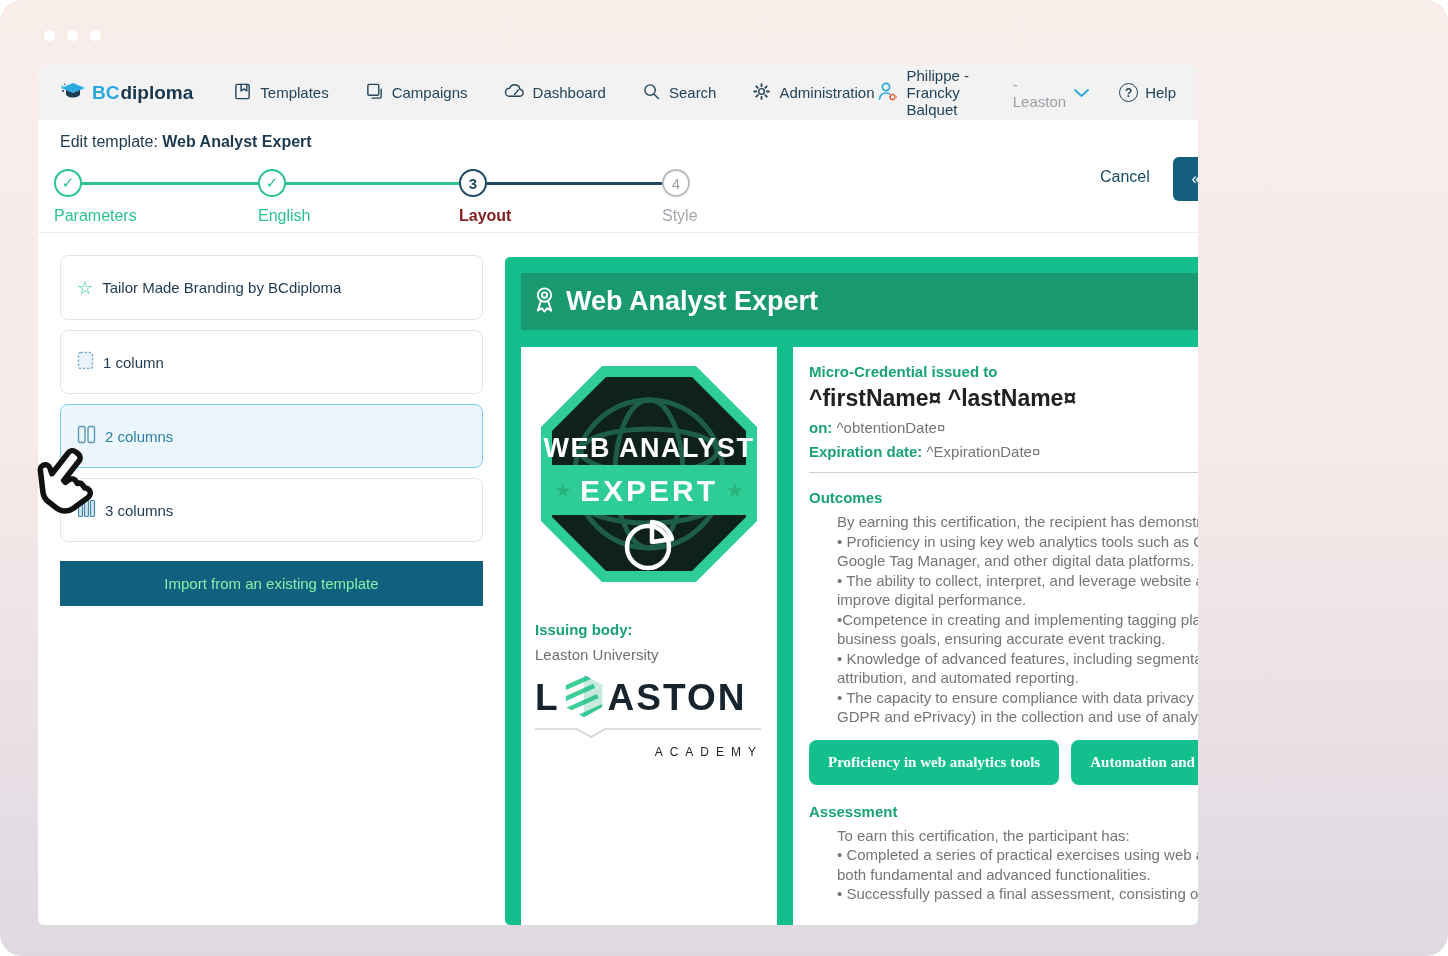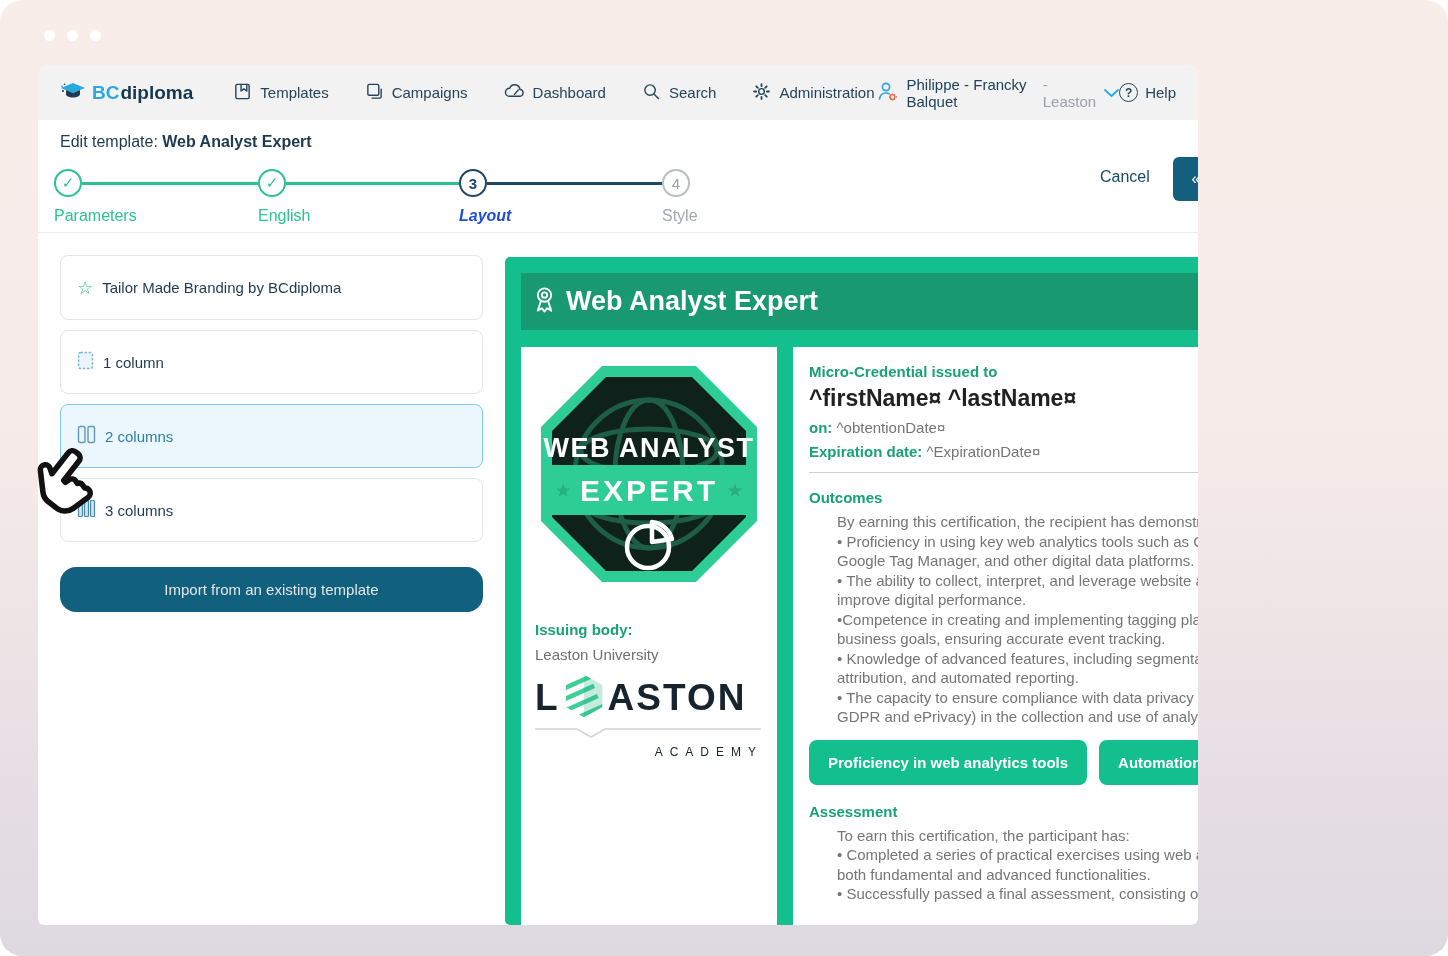--- a/index.html
+++ b/index.html
@@ -13,21 +13,21 @@
   
   .window { position:absolute; left:38px; top:65px; width:1160px; height:860px; background:#fff; border-radius:10px 10px 6px 6px; overflow:hidden; }
 
   
   .navbar { position:absolute; top:0; left:0; right:0; height:55px; background:#f3f2f3; display:flex; align-items:center; padding:0 22px; }
   .brand { display:flex; align-items:center; gap:6px; margin-right:40px; }
   .brand .bc { color:#2aa9e0; font-weight:bold; font-size:19px; }
   .brand .diploma { color:#16374f; font-weight:bold; font-size:19px; margin-left:-5px; }
   .nav-items { display:flex; align-items:center; gap:36px; }
   .nav-item { display:flex; align-items:center; gap:8px; color:#23455b; font-size:15px; cursor:pointer; }
-  .nav-right { margin-left:auto; display:flex; align-items:center; }
+  .nav-right { margin-left:auto; display:flex; align-items:center; gap:30px; }
   .user-chip { display:flex; align-items:center; gap:8px; font-size:15px; cursor:pointer; }
   .user-chip .uname { color:#1f4258; }
   .user-chip .uorg { color:#9aa0a6; }
   .help-chip { display:flex; align-items:center; gap:7px; color:#23455b; font-size:15px; cursor:pointer; }
   .help-circle { width:19px; height:19px; border:1.6px solid #23455b; border-radius:50%; display:flex; align-items:center; justify-content:center; font-size:12px; font-weight:bold; color:#23455b; }
 
   
   .edit-line { position:absolute; left:22px; top:68px; font-size:16px; color:#1b3a50; }
   .edit-line b { font-weight:bold; }
   .header-cancel { position:absolute; left:1062px; top:103px; font-size:16px; color:#174b66; cursor:pointer; }
@@ -37,33 +37,33 @@
   .header-divider { position:absolute; left:0; right:0; top:167px; border-bottom:1px solid #ececef; }
 
   
   .stepper { position:absolute; left:0; top:104px; width:720px; height:60px; }
   .step-circle { position:absolute; width:28px; height:28px; border-radius:50%; background:#fff; display:flex; align-items:center; justify-content:center; z-index:2; }
   .step-circle.done   { border:2px solid #2bc48e; color:#2bc48e; font-size:15px; }
   .step-circle.active { border:2.5px solid #1d4866; color:#1d4866; font-weight:bold; font-size:15px; }
   .step-circle.todo   { border:2px solid #b9bec4; color:#9aa0a6; font-size:15px; }
   .step-label { position:absolute; top:38px; font-size:16px; white-space:nowrap; }
   .step-label.done { color:#2bc48e; }
-  .step-label.active { color:#1d4ed8; font-weight:bold;font-style:italic; }
+  .step-label.active { color:#7f1d1d; font-weight:bold; }
   .step-label.todo { color:#a2a8ae; }
   .step-line { position:absolute; top:13px; height:3px; z-index:1; }
   .line-green { background:#2bc48e; }
   .line-navy { background:#1d4866; }
 
   
   .sidebar { position:absolute; left:22px; top:190px; width:423px; display:flex; flex-direction:column; gap:10px; }
   .layout-card { height:64px; background:#fff; border:1px solid #e4e4e7; border-radius:8px; display:flex; align-items:center; padding-left:16px; gap:9px; font-size:15px; color:#1e3a52; cursor:pointer; }
   .layout-card.first { height:65px; }
   .layout-card.selected { background:#ecf7fd; border:1.5px solid #7ecbee; color:#2d7fa5; }
   .star-glyph { color:#2bc48e; font-size:18px; line-height:1; }
-  .import-btn { margin-top:15px; height:45px; background:#11607e; border:none; border-radius:16px; color:#e5e5e5; font-size:15px; font-family:"Liberation Sans",sans-serif; cursor:pointer; }
+  .import-btn { margin-top:9px; height:45px; background:#11607e; border:none; border-radius:0; color:#86efac; font-size:15px; font-family:"Liberation Sans",sans-serif; cursor:pointer; }
 
   
   .preview { position:absolute; left:467px; top:192px; width:885px; height:668px; background:#13bf8c; border-radius:5px; }
   .preview-header { position:absolute; left:16px; right:16px; top:16px; height:57px; background:#18996f; display:flex; align-items:center; padding-left:10px; gap:8px; }
   .preview-title { color:#fff; font-size:27px; font-weight:bold; }
   .preview-cols { position:absolute; left:16px; right:16px; top:90px; bottom:0; display:flex; gap:16px; overflow:hidden; }
   .col-left { width:256px; background:#fff; flex:none; padding-top:14px; }
   .col-right { flex:1; background:#fff; padding:16px 16px 0 16px; overflow:hidden; }
 
   .badge-wrap { width:226px; margin:0 auto; }
@@ -75,21 +75,21 @@
   .logo-underline { display:block; margin-top:2px; }
   .logo-academy { text-align:right; font-size:12px; font-weight:normal; color:#17242e; letter-spacing:7px; margin-top:2px; }
 
   .green-heading { color:#18a276; font-weight:bold; font-size:15px; }
   .recipient-name { color:#212121; font-weight:bold; font-size:23px; margin-top:5px; }
   .meta-line { font-size:15px; margin-top:7px; color:#757575; }
   .meta-line .k { color:#18a276; font-weight:bold; }
   .cred-divider { border:none; border-top:1px solid #cfcfcf; margin:12px 0 16px 0; }
   .body-text { color:#757575; font-size:15px; line-height:1.3; white-space:pre-line; margin-top:6px;margin-left:28px; }
   .tags-row { display:flex; gap:12px; margin:13px 0 18px 0; }
-  .tag-btn { height:45px; background:#13bf8c; border:none; border-radius:8px; color:#fff; font-weight:bold; font-size:15px; font-family:Liberation Sans, sans-serif; padding:0 19px; cursor:pointer; }
+  .tag-btn { height:45px; background:#13bf8c; border:none; border-radius:8px; color:#fff; font-weight:bold; font-size:15px; font-family:Liberation Serif, serif; padding:0 19px; cursor:pointer; }
   .section { margin-top:18px; }
 
   
   .hand-cursor { position:absolute; left:24px; top:443px; z-index:50; pointer-events:none; }
 
   svg .stroke-navy { stroke:#23455b; fill:none; stroke-width:1.5; stroke-linecap:round; stroke-linejoin:round; }
 </style>
 </head>
 <body>
 

